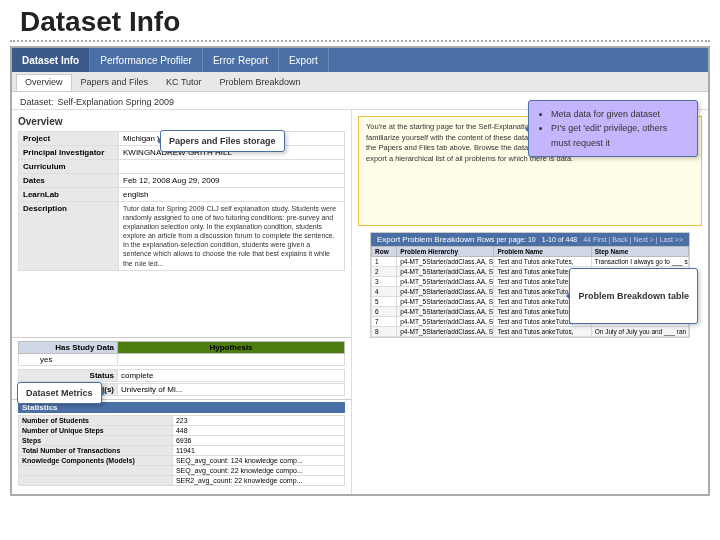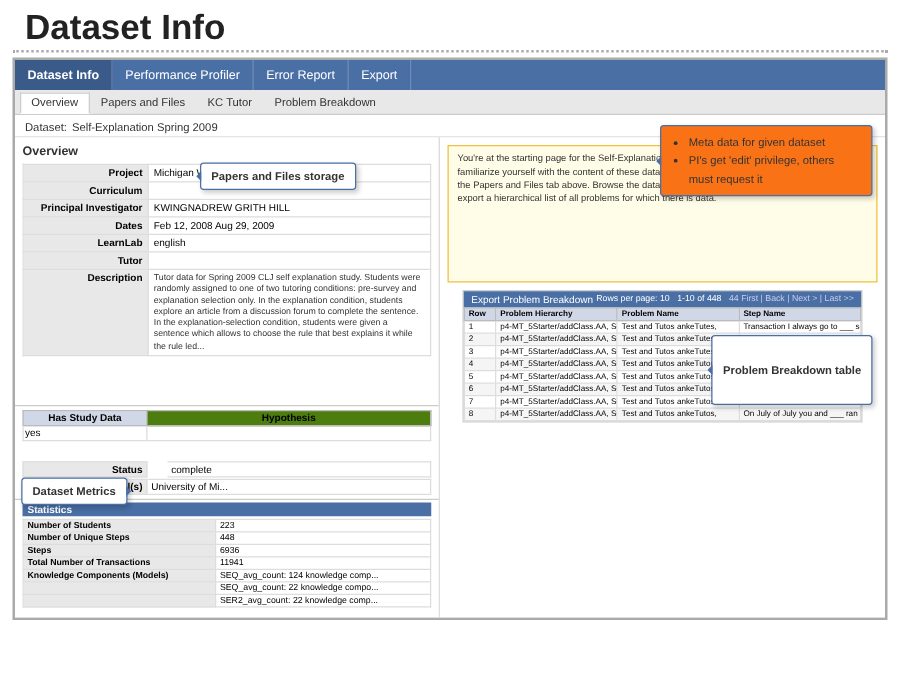--- a/index.html
+++ b/index.html
@@ -93,21 +93,21 @@
     }
     .overview-table td {
       padding: 2px 4px;
       border: 1px solid #ddd;
       vertical-align: top;
     }
     .overview-table td:first-child {
       background: #e8e8e8;
       width: 100px;
       font-weight: bold;
-      text-align: right;
+      text-align: left;
     }
     .overview-table td:last-child {
       background: #fff;
     }
 
     
     .desc-text {
       font-size: 7px;
       color: #333;
       line-height: 1.3;
@@ -208,21 +208,21 @@
       border: 4px solid transparent;
       border-right-color: #4a6fa5;
       transform: translateY(-50%);
     }
 
     
     .callout-meta {
       position: absolute;
       top: 52px;
       right: 10px;
-      background: #f97316;
+      background: #c4b5fd;
       border: 1px solid #4a6fa5;
       border-radius: 3px;
       padding: 6px 8px;
       font-size: 9px;
       color: #333;
       z-index: 10;
       width: 170px;
       box-shadow: 2px 2px 4px rgba(0,0,0,0.2);
     }
     .callout-meta ul {
@@ -335,59 +335,55 @@
 
       <div class="overview-panel" style="flex: 1; overflow: hidden;">
         <div class="overview-title">Overview</div>
         <table class="overview-table">
           <tbody>
               <tr>
             <td>Project</td>
             <td>Michigan Writing Tutor (public)</td>
           </tr>
           <tr>
+            <td>Principal Investigator</td>
+            <td>KWINGNADREW GRITH HILL</td>
+          </tr>
+          <tr>
             <td>Curriculum</td>
             <td></td>
           </tr>
           <tr>
-            <td>Principal Investigator</td>
-            <td>KWINGNADREW GRITH HILL</td>
-          </tr>
-          <tr>
             <td>Dates</td>
             <td>Feb 12, 2008  Aug 29, 2009</td>
           </tr>
           <tr>
             <td>LearnLab</td>
             <td>english</td>
-          </tr>
-          <tr>
-            <td>Tutor</td>
-            <td></td>
           </tr>
           <tr>
             <td style="vertical-align: top;">Description</td>
             <td>
               <div class="desc-text">Tutor data for Spring 2009 CLJ self explanation study. Students were randomly assigned to one of two tutoring conditions: pre-survey and explanation selection only. In the explanation condition, students explore an article from a discussion forum to complete the sentence. In the explanation-selection condition, students were given a sentence which allows to choose the rule that best explains it while the rule led...</div>
             </td>
           </tr>
         </tbody>
           </table>
       </div>
 
       <div style="border-top: 1px solid #ccc; padding: 3px 6px;">
         <div style="display: flex; font-size: 8px;">
-          <div style="width: 100px; background: #d0d8e8; font-weight: bold; text-align: center; border: 1px solid #bbb; padding: 1px 3px;">Has Study Data</div>
+          <div style="width: 100px; background: #d0d8e8; font-weight: bold; text-align: right; border: 1px solid #bbb; padding: 1px 3px;">Has Study Data</div>
           <div style="flex: 1; background: #4d7c0f; font-weight: bold; text-align: center; border: 1px solid #bbb; border-left: none; padding: 1px 3px;">Hypothesis</div>
         </div>
         <div style="display: flex; font-size: 8px;">
-          <div style="width: 100px; border: 1px solid #ddd; border-top: none; padding: 1px 1px;">yes</div>
+          <div style="width: 100px; border: 1px solid #ddd; border-top: none; padding: 1px 21px;">yes</div>
           <div style="flex: 1; border: 1px solid #ddd; border-top: none; border-left: none; padding: 1px 3px;"></div>
         </div>
-        <div style="display: flex; font-size: 8px; margin-top: 16px; gap: 16px;">
+        <div style="display: flex; font-size: 8px; margin-top: 3px;">
           <div style="width: 100px; background: #e8e8e8; font-weight: bold; text-align: right; border: 1px solid #ddd; padding: 1px 3px;">Status</div>
           <div style="flex: 1; border: 1px solid #ddd; border-left: none; padding: 1px 3px;">complete</div>
         </div>
         <div style="display: flex; font-size: 8px; margin-top: 1px;">
           <div style="width: 100px; background: #e8e8e8; font-weight: bold; text-align: right; border: 1px solid #ddd; padding: 1px 3px;">School(s)</div>
           <div style="flex: 1; border: 1px solid #ddd; border-left: none; padding: 1px 3px;">University of Mi...</div>
         </div>
       </div>
 
       <div style="border-top: 1px solid #ccc; padding: 2px 6px 8px 6px;">

